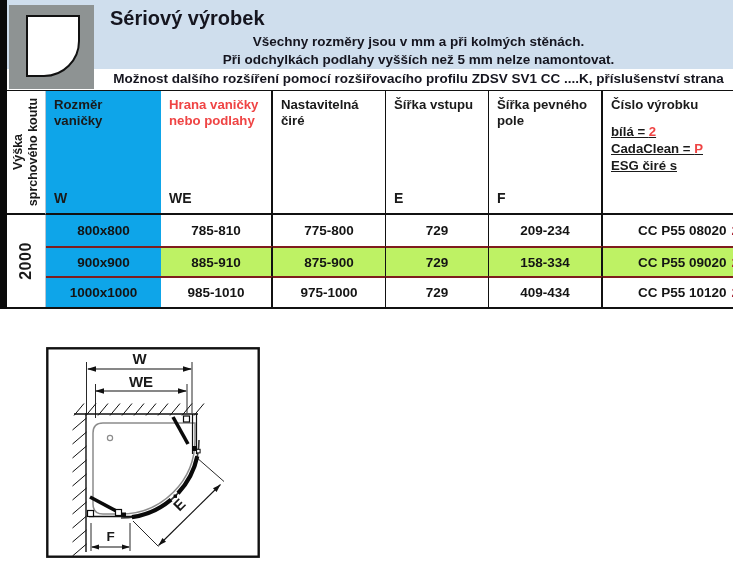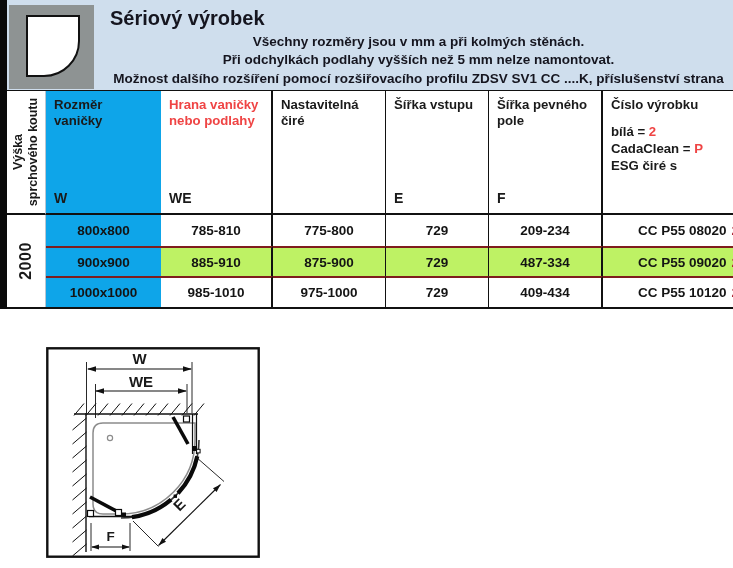--- a/index.html
+++ b/index.html
@@ -7,21 +7,21 @@
     width:733px;height:568px;position:relative;overflow:hidden;
     background:#ffffff;
     font-family:"Liberation Sans", sans-serif;
     color:#1a1a1a;
     -webkit-font-smoothing:antialiased;
   }
   
   .edge-bar{position:absolute;left:0;top:0;width:7px;height:309px;background:#0a0a0a;}
 
   
-  .header-band{position:absolute;left:7px;top:0;width:726px;height:90px;background:#cfdeed;}
+  .header-band{position:absolute;left:7px;top:0;width:726px;height:69px;background:#cfdeed;}
   .icon-square{position:absolute;left:2px;top:5px;width:85px;height:84px;background:#8e9393;}
   .icon-shape{position:absolute;left:17px;top:10px;width:50px;height:58px;background:#ffffff;
     border:2.2px solid #111;border-bottom-right-radius:36px;}
   .header-text{position:absolute;left:103px;top:5px;right:6px;}
   .header-text h1{margin:0 0 2px 0;font-size:20px;line-height:26px;font-weight:bold;color:#15151f;}
   .header-line{font-size:13.5px;line-height:18.4px;font-weight:bold;color:#15151f;text-align:center;}
 
   
   .table{position:absolute;left:7px;top:90px;width:726px;
     display:grid;
@@ -39,21 +39,21 @@
   .sep-med{border-right:1.7px solid #111;}
   .sep-thick{border-right:2.5px solid #111;}
   .shade{background:#0ea5e9;}
   .tint{background:#bef264;}
   .rot-wrap{position:absolute;top:50%;left:50%;transform:translate(-50%,-50%) rotate(-90deg);
     text-align:center;white-space:nowrap;}
   .rot-title{font-size:12.5px;line-height:15px;font-weight:bold;}
   .rot-title span{display:block;}
   .rot-height{font-size:16px;font-weight:bold;letter-spacing:.5px;}
   .legend{margin-top:10px;}
-  .legend div{font-size:13.2px;line-height:17px;font-weight:bold;}
+  .legend div{font-size:13.2px;line-height:17px;font-weight:bold;text-decoration:underline;}
   .dcell{display:flex;align-items:center;justify-content:center;
     font-size:13.5px;font-weight:bold;color:#141414;}
   .row-sep{border-top:2px solid #7f1d1d;}
   .code-cell{justify-content:flex-end;white-space:nowrap;padding-left:8px;}
   .code-suffix{color:#a81e2e;margin-left:5px;margin-right:-6px;}
 
   
   .diagram{position:absolute;left:46px;top:347px;}
   .dim-label{font-size:15px;font-weight:bold;fill:#1a1a1a;font-family:"Liberation Sans",sans-serif;}
   .dim-label-sm{font-size:13.5px;font-weight:bold;fill:#1a1a1a;font-family:"Liberation Sans",sans-serif;}
@@ -122,21 +122,21 @@
   <div class="cell dcell sep-thick">209-234</div>
   <div class="cell dcell code-cell">
     <span>CC P55 08020</span>
       <span class="code-suffix">2</span>
   </div>
 
   <div class="cell dcell shade row-sep">900x900</div>
   <div class="cell dcell tint row-sep sep-thick">885-910</div>
   <div class="cell dcell tint row-sep sep-med">875-900</div>
   <div class="cell dcell tint row-sep sep-med">729</div>
-  <div class="cell dcell tint row-sep sep-thick">487-334</div>
+  <div class="cell dcell tint row-sep sep-thick">158-334</div>
   <div class="cell dcell tint row-sep code-cell">
     <span>CC P55 09020</span>
       <span class="code-suffix">2</span>
   </div>
 
   <div class="cell dcell shade row-sep">1000x1000</div>
   <div class="cell dcell row-sep sep-thick">985-1010</div>
   <div class="cell dcell row-sep sep-med">975-1000</div>
   <div class="cell dcell row-sep sep-med">729</div>
   <div class="cell dcell row-sep sep-thick">409-434</div>

